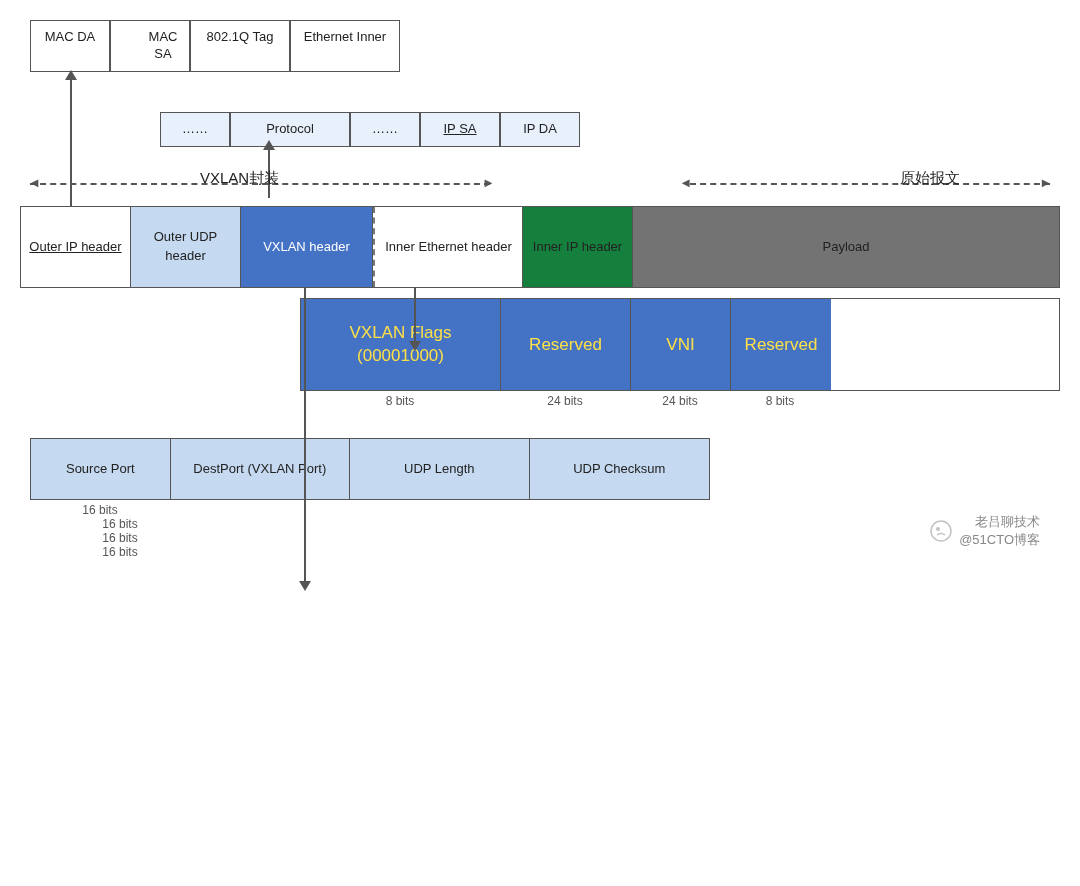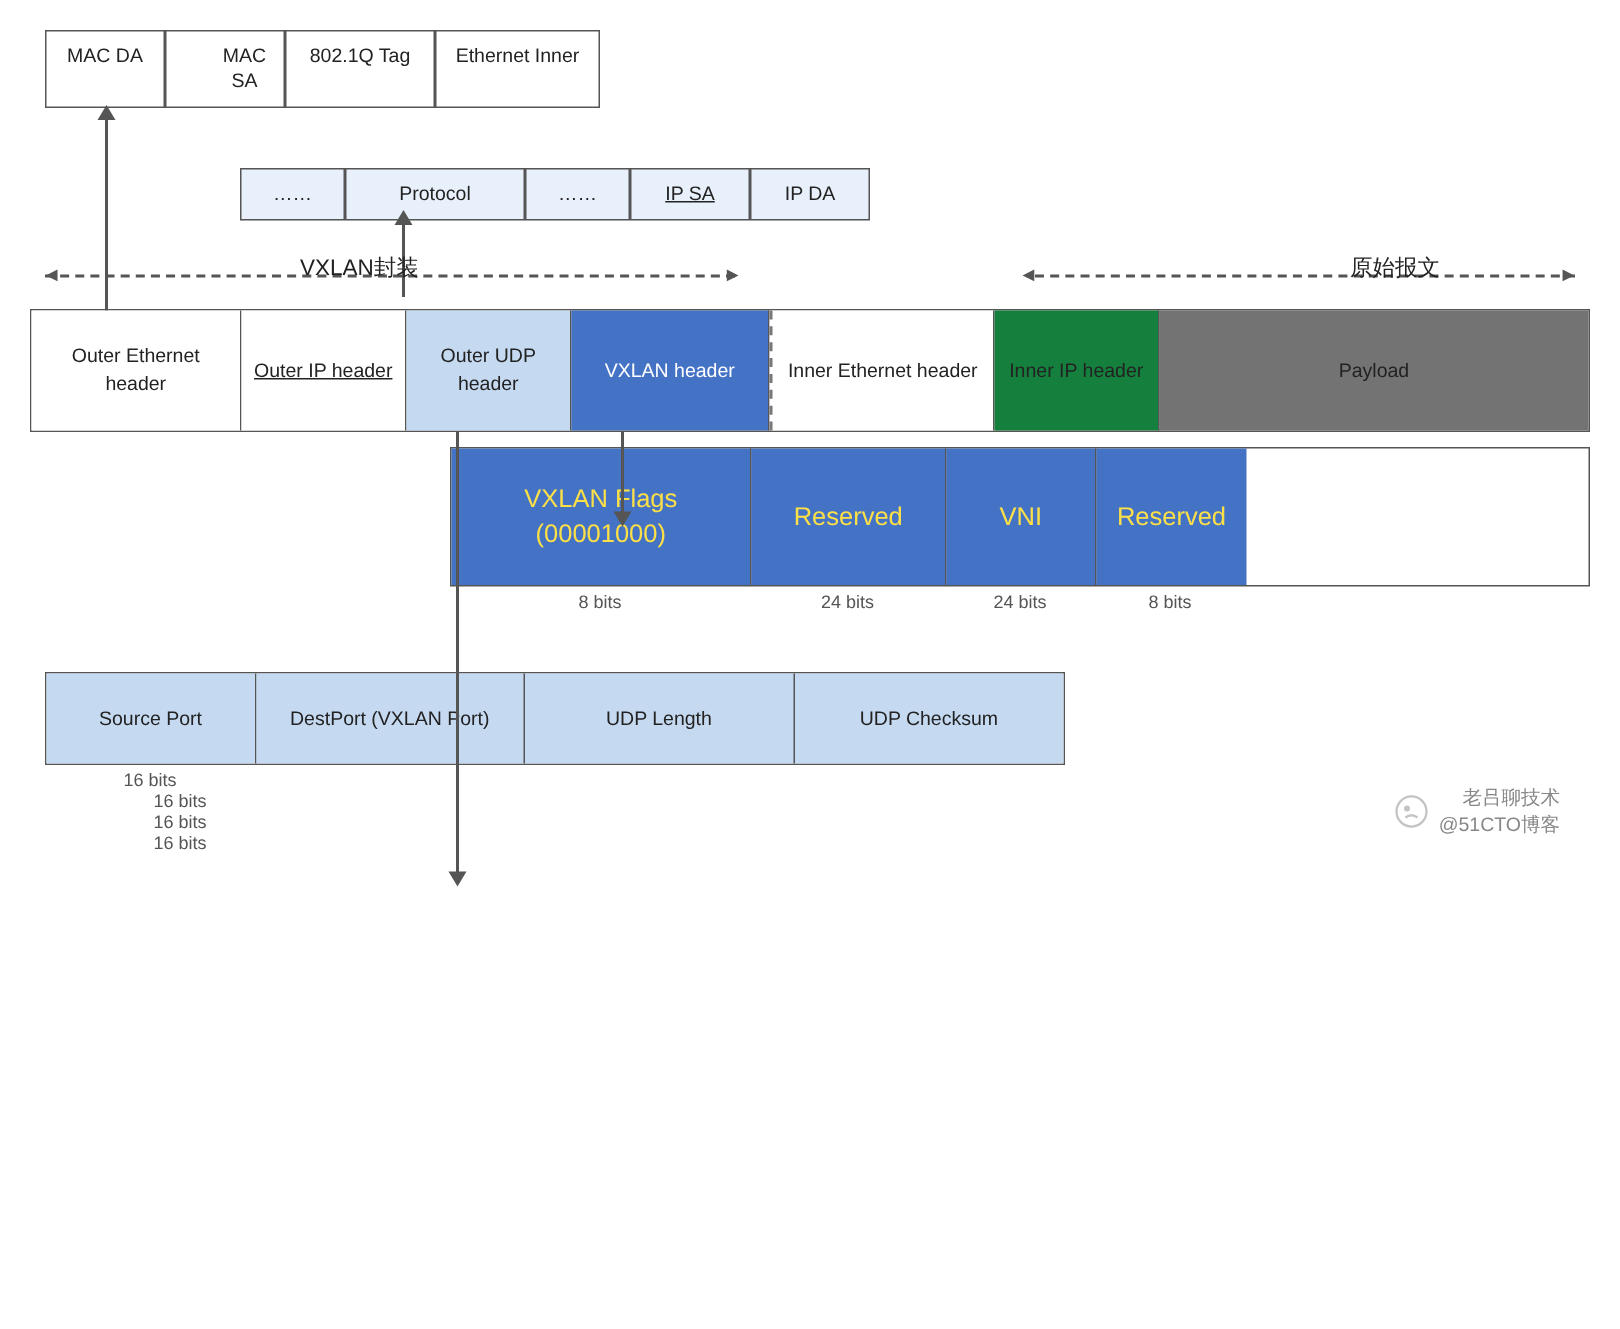--- a/index.html
+++ b/index.html
@@ -235,23 +235,20 @@
     <div style="position:absolute; top:6px; right:368px; font-size:13px; color:#555;">◄</div>
 
     <div style="position:absolute; top:6px; right:8px; font-size:13px; color:#555;">►</div>
 
     <div style="position:absolute; right:100px; top:0px; font-size:15px;text-align:center;">原始报文</div>
 
   </div>
 
   <div style="position:relative;">
     <div class="packet-row">
-      <div class="packet-cell cell-outer-eth">Outer
-Ethernet
-header</div>
       <div class="packet-cell cell-outer-ip">Outer
 IP
 header</div>
       <div class="packet-cell cell-outer-udp">Outer
 UDP
 header</div>
       <div class="packet-cell cell-vxlan">VXLAN
 header</div>
       <div class="packet-cell cell-inner-eth dashed-left-border">Inner
 Ethernet
@@ -281,21 +278,21 @@
       <div class="vxlan-cell vc-res2">Reserved</div>
     </div>
     <div class="bits-row">
       <div class="bit-label bl-flags">8 bits</div>
       <div class="bit-label bl-res1">24 bits</div>
       <div class="bit-label bl-vni">24 bits</div>
       <div class="bit-label bl-res2">8 bits</div>
     </div>
   </div>
 
-  <div style="margin-top:40px; margin-left:10px;">
+  <div style="margin-top:30px; margin-left:10px;">
     <div class="udp-detail-row">
       <div class="udp-cell uc-src">Source
 Port</div>
       <div class="udp-cell uc-dst">DestPort
 (VXLAN Port)</div>
       <div class="udp-cell uc-len">UDP
 Length</div>
       <div class="udp-cell uc-chk">UDP
 Checksum</div>
     </div>

